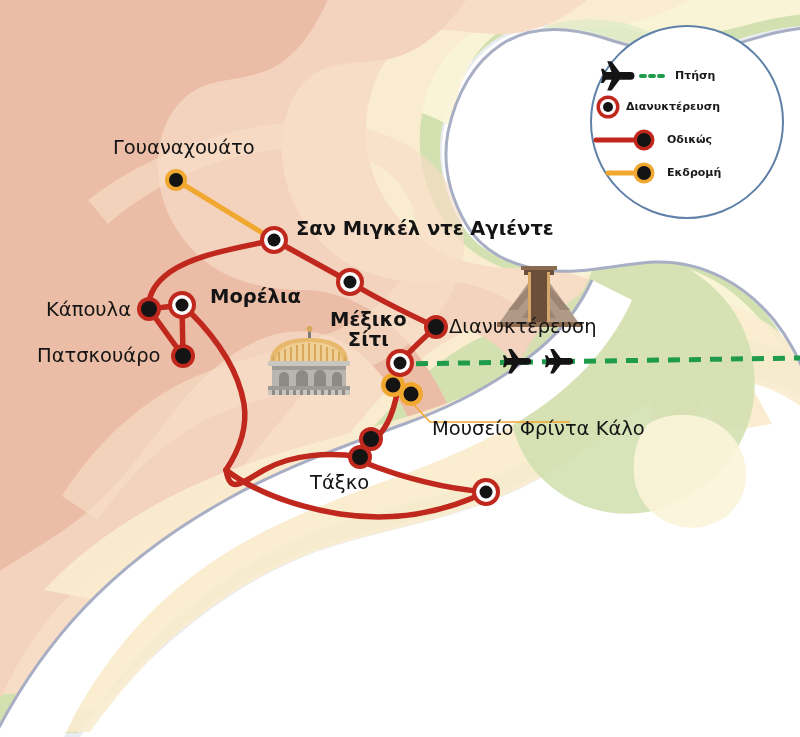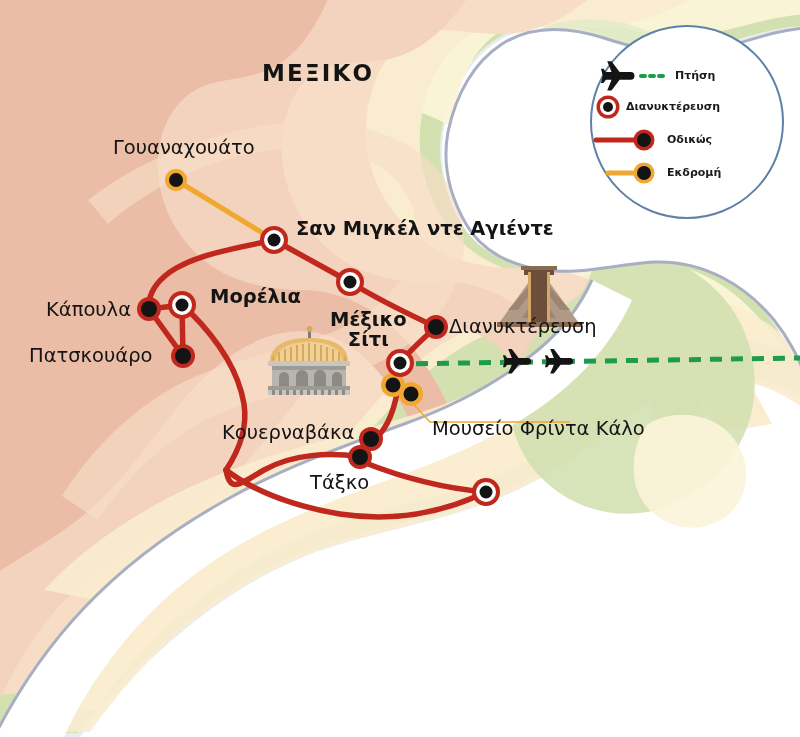--- a/index.html
+++ b/index.html
@@ -413,31 +413,29 @@
       <path d="M480,192 L300,192 L170,20 L100,20 L170,192 L80,192 L40,140 L0,140
                L28,256 L0,372 L40,372 L80,320 L170,320 L100,492 L170,492 L300,320 L480,320
                C520,320 540,296 540,256 C540,216 520,192 480,192 Z" fill="#141414"></path>
     </g>
   </svg>
 
   <div class="lbl lbl-city-b" style="left:296px;top:217px;">Σαν Μιγκέλ ντε Αγιέντε</div>
   <div class="lbl lbl-city" style="left:113px;top:136px;">Γουαναχουάτο</div>
   <div class="lbl lbl-city-b" style="left:210px;top:285px;">Μορέλια</div>
   <div class="lbl lbl-city" style="left:46px;top:298px;">Κάπουλα</div>
-  <div class="lbl lbl-city" style="left:29px;top:344px;">Πατσκουάρο</div>
+  <div class="lbl lbl-city" style="left:37px;top:344px;">Πατσκουάρο</div>
   <div class="lbl lbl-city-b lbl-two" style="left:330px;top:310px;text-align:center;">
     <div>Μέξικο</div>
     <div>Σίτι</div>
   </div>
   <div class="lbl lbl-city" style="left:449px;top:315px;">Διανυκτέρευση</div>
   <div class="lbl lbl-city" style="left:432px;top:409px;margin-top:8px;">Μουσείο Φρίντα Κάλο</div>
-  <div class="lbl lbl-city" style="left:222px;top:421px;">Κουερναβάκα</div>
   <div class="lbl lbl-city" style="left:310px;top:471px;">Τάξκο</div>
 
-  <div class="lbl lbl-country" style="left:262px;top:60px;">ΜΕΞΙΚΟ</div>
 
   <svg id="legend-svg" viewBox="0 0 800 737" xmlns="http://www.w3.org/2000/svg">
     <circle cx="687" cy="122" r="96" fill="#ffffff" stroke="#5f81a8" stroke-width="2"></circle>
 
     <g transform="translate(601,60) scale(0.062)">
       <path d="M480,192 L300,192 L170,20 L100,20 L170,192 L80,192 L40,140 L0,140
                L28,256 L0,372 L40,372 L80,320 L170,320 L100,492 L170,492 L300,320 L480,320
                C520,320 540,296 540,256 C540,216 520,192 480,192 Z" fill="#141414"></path>
     </g>
     <line x1="641" y1="76" x2="668" y2="76" stroke="#1f9c4b" stroke-width="4" stroke-dasharray="4 5" stroke-linecap="round"></line>

